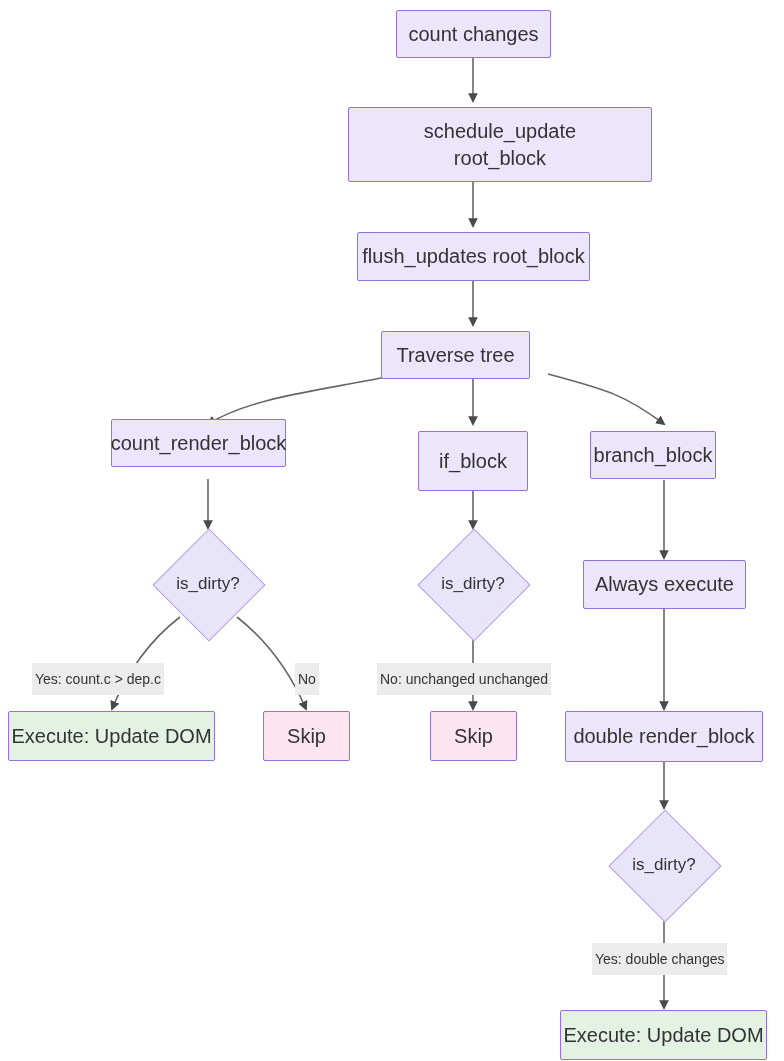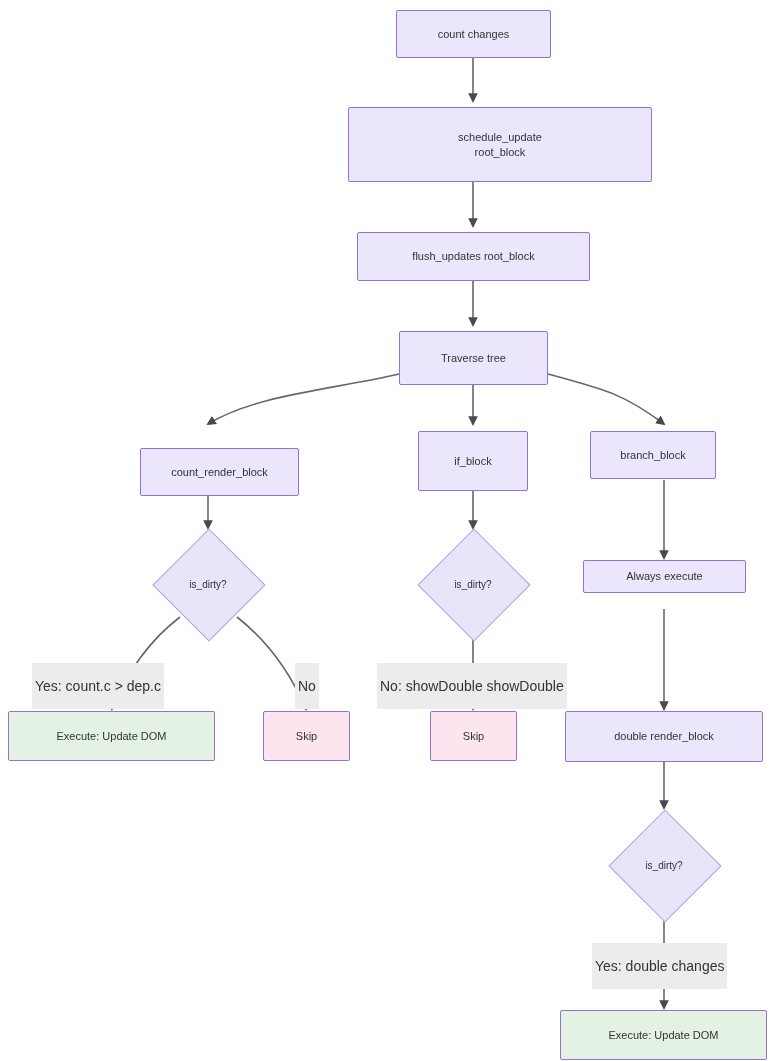--- a/index.html
+++ b/index.html
@@ -28,21 +28,21 @@
     height: 1061px;
     pointer-events: none;
   }
   .node {
     position: absolute;
     box-sizing: border-box;
     display: flex;
     align-items: center;
     justify-content: center;
     text-align: center;
-    font-size: 11px;
+    font-size: 20px;
     line-height: 1.35;
     color: #333333;
     border: 1px solid #9370db;
     border-radius: 2px;
     background: #e8e4fa;
     white-space: pre-line;
     z-index: 2;
   }
   .node.process { background: #ebe6fb; }
   .node.success { background: #e4f2e4; }
@@ -65,32 +65,32 @@
     border: 1px solid #b39ae0;
     transform: rotate(45deg);
   }
   .diamond .dlabel {
     position: absolute;
     left: 0; top: 0;
     width: 100%; height: 100%;
     display: flex;
     align-items: center;
     justify-content: center;
-    font-size: 10px;
+    font-size: 17px;
     color: #333333;
     z-index: 3;
   }
 
   .edge-label {
     position: absolute;
     background: #ececec;
     color: #333333;
     font-size: 14px;
     line-height: 18px;
-    padding: 14px 3px;
+    padding: 7px 3px;
     white-space: nowrap;
     z-index: 4;
     box-sizing: border-box;
   }
 </style>
 </head>
 <body>
 
 <div id="flow">
 
@@ -134,56 +134,56 @@
     </g>
   </svg>
 
   <div class="node process" style="left:396px; top:10px; width:155px; height:48px;">count changes</div>
 
   <div class="node process" style="left:348px; top:107px; width:304px; height:75px;">schedule_update
 root_block</div>
 
   <div class="node process" style="left:357px; top:232px; width:233px; height:49px;">flush_updates root_block</div>
 
-  <div class="node process" style="left:399px; top:331px; width:149px; height:54px;">Traverse tree</div>
+  <div class="node process" style="left:381px; top:331px; width:149px; height:48px;">Traverse tree</div>
 
-  <div class="node process" style="left:111px; top:448px; width:159px; height:48px;margin-left:29px;">count_render_block</div>
+  <div class="node process" style="left:111px; top:419px; width:175px; height:48px;">count_render_block</div>
 
   <div class="node process" style="left:418px; top:431px; width:110px; height:60px;">if_block</div>
 
   <div class="node process" style="left:590px; top:431px; width:126px; height:48px;">branch_block</div>
 
   <div class="diamond" style="left:153px; top:529px; width:110px; height:110px;">
     <div class="shape"></div>
     <div class="dlabel">is_dirty?</div>
   </div>
 
   <div class="diamond" style="left:418px; top:529px; width:110px; height:110px;">
     <div class="shape"></div>
     <div class="dlabel">is_dirty?</div>
   </div>
 
-  <div class="node process" style="left:583px; top:560px; width:163px; height:33px;">Always execute</div>
+  <div class="node process" style="left:583px; top:560px; width:163px; height:49px;">Always execute</div>
 
   <div class="node success" style="left:8px; top:711px; width:207px; height:50px;">Execute: Update DOM</div>
 
   <div class="node skip" style="left:263px; top:711px; width:87px; height:50px;">Skip</div>
 
   <div class="node skip" style="left:430px; top:711px; width:87px; height:50px;">Skip</div>
 
   <div class="node process" style="left:565px; top:711px; width:198px; height:51px;">double render_block</div>
 
   <div class="diamond" style="left:609px; top:810px; width:110px; height:110px;">
     <div class="shape"></div>
     <div class="dlabel">is_dirty?</div>
   </div>
 
   <div class="node success" style="left:560px; top:1010px; width:207px; height:50px;">Execute: Update DOM</div>
 
   <div class="edge-label" style="left:32px; top:663px;">Yes: count.c &gt; dep.c</div>
 
   <div class="edge-label" style="left:295px; top:663px;">No</div>
 
-  <div class="edge-label" style="left:377px; top:663px;">No: showDouble showDouble</div>
+  <div class="edge-label" style="left:377px; top:663px;">No: unchanged unchanged</div>
 
   <div class="edge-label" style="left:592px; top:943px;">Yes: double changes</div>
 
 </div>
 
 </body></html>

